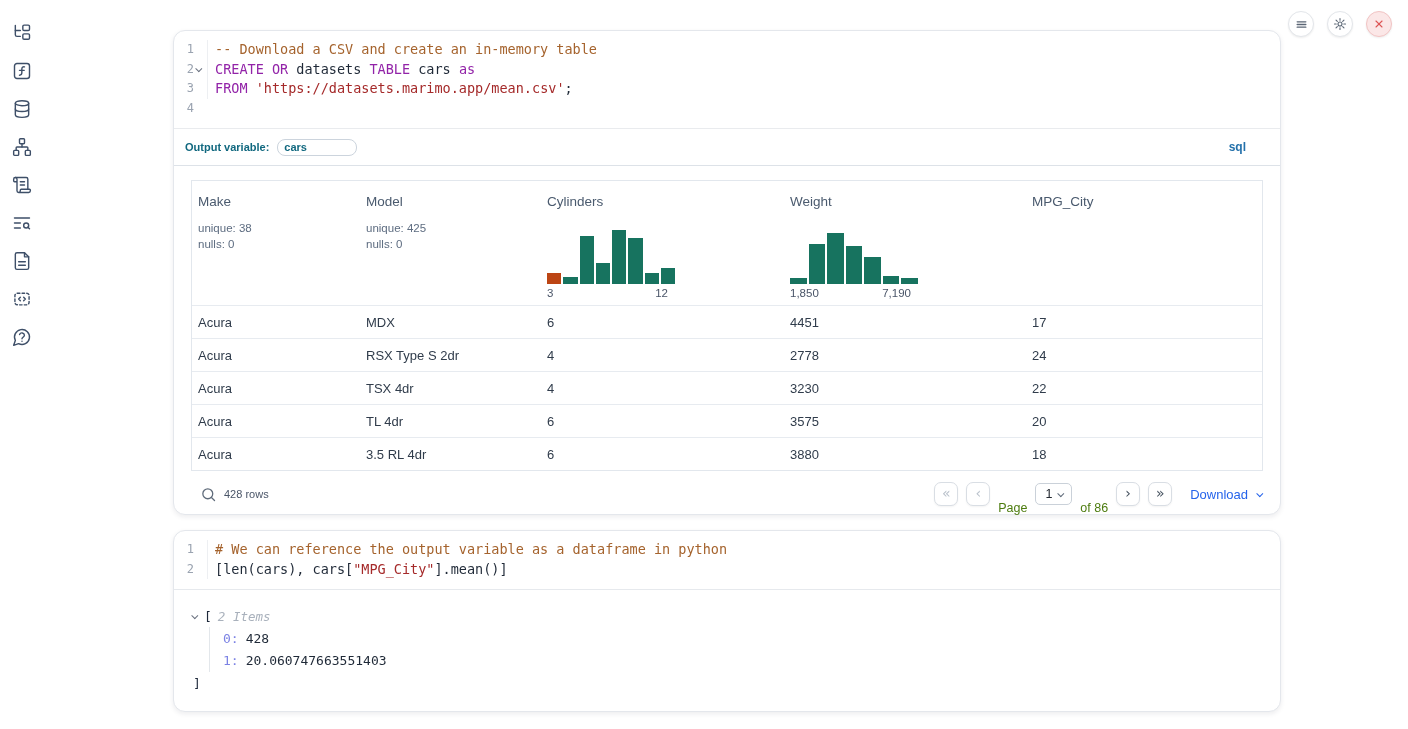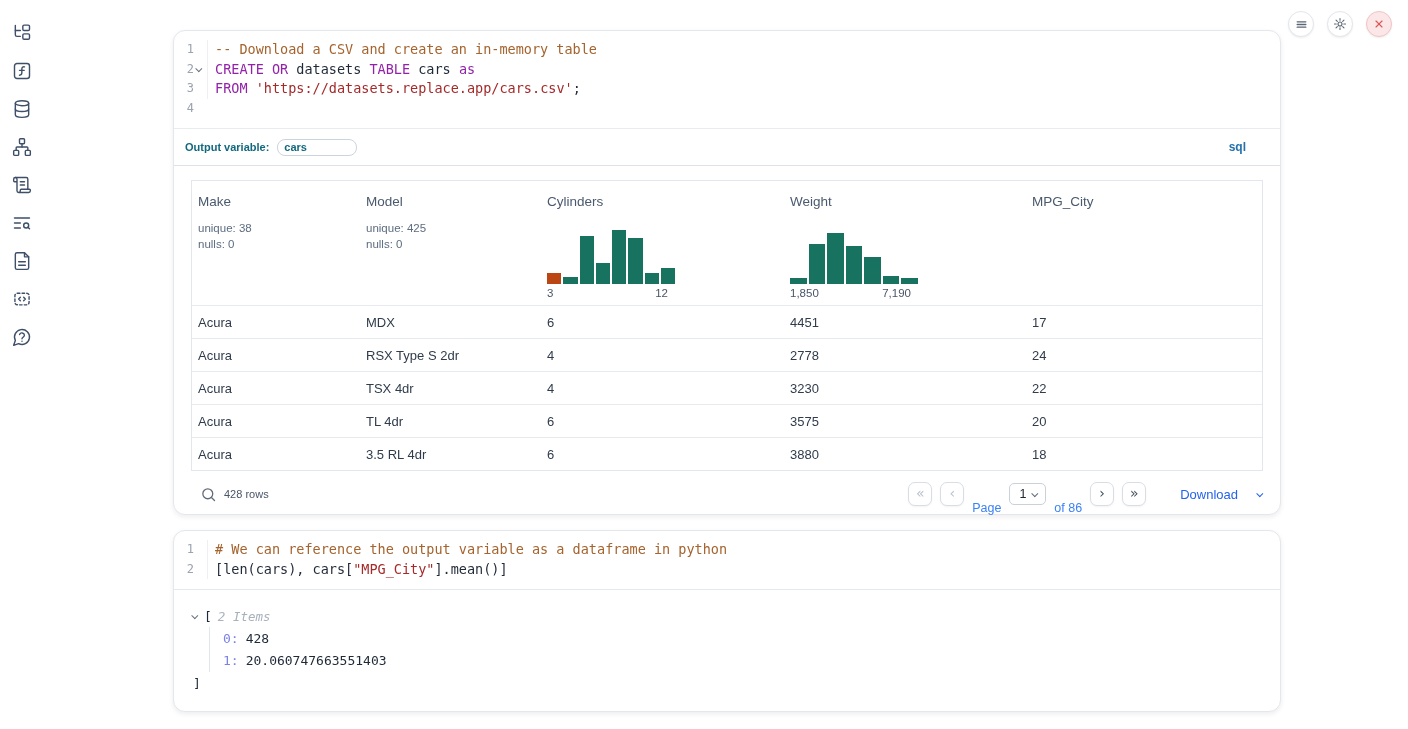--- a/index.html
+++ b/index.html
@@ -73,25 +73,25 @@
   .t-footer { display:flex; align-items:center; height:46px; padding:0 17px 0 26px; }
   .icon-btn { border:none; background:none; padding:0; color:#5f6b7a; cursor:pointer;
     display:flex; align-items:center; }
   .rowcount { margin-left:7px; font-size:11px; color:#4a5568; }
   .pager { margin-left:auto; display:flex; align-items:center; gap:8px; }
   .pg-btn { width:24px; height:24px; border:1px solid #d9dee4; border-radius:7px;
     background:#fff; box-shadow:0 1px 2px rgba(0,0,0,.05); font-size:14px;
     color:#44505e; display:flex; align-items:center; justify-content:center;
     padding:0 0 2px; cursor:pointer; font-family:"DejaVu Sans", sans-serif; }
   .pg-btn.disabled { color:#b9c1cb; }
-  .pg-label { font-size:12.5px; color:#3b82f6;margin-top:28px; }
+  .pg-label { font-size:12.5px; color:#4d7c0f;margin-top:28px; }
   .pg-select { height:22px; border:1px solid #cad1d9; border-radius:5px; background:#fff;
     display:flex; align-items:center; gap:7px; padding:0 7px 0 9px;
     font-size:12.5px; color:#20262e; cursor:pointer; }
-  .download { margin-left:26px; display:flex; align-items:center; gap:20px;
+  .download { margin-left:10px; display:flex; align-items:center; gap:10px;
     font-size:13px; color:#2563eb; cursor:pointer; }
 
   
   .chev { width:5px; height:5px; border-left:1.5px solid currentColor;
     border-bottom:1.5px solid currentColor; transform:rotate(-45deg) translateY(-1px);
     display:inline-block; }
   .chev.gray { color:#6b7280; }
   .chev.dim  { color:#5f6b7a; }
 
   
@@ -214,21 +214,21 @@
       <div class="code-line">
         <span class="ln">2</span>
         <span class="fold">
           <i class="chev gray"></i>
         </span>
         <span class="ct"><span class="tok-kw">CREATE</span><span class="tok-pl"> </span><span class="tok-kw">OR</span><span class="tok-pl"> datasets </span><span class="tok-kw">TABLE</span><span class="tok-pl"> cars </span><span class="tok-kw">as</span></span>
       </div>
       <div class="code-line">
         <span class="ln">3</span>
         <span class="fold"></span>
-        <span class="ct"><span class="tok-kw">FROM</span><span class="tok-pl"> </span><span class="tok-str">'https://datasets.replace.app/cars.csv'</span><span class="tok-pl">;</span></span>
+        <span class="ct"><span class="tok-kw">FROM</span><span class="tok-pl"> </span><span class="tok-str">'https://datasets.marimo.app/mean.csv'</span><span class="tok-pl">;</span></span>
       </div>
       <div class="code-line">
         <span class="ln">4</span>
         <span class="fold"></span>
       </div>
     </div>
 
   <div class="outvar-row">
     <span class="outvar-label">Output variable:</span>
     <input class="outvar-input" value="cars" style="">

